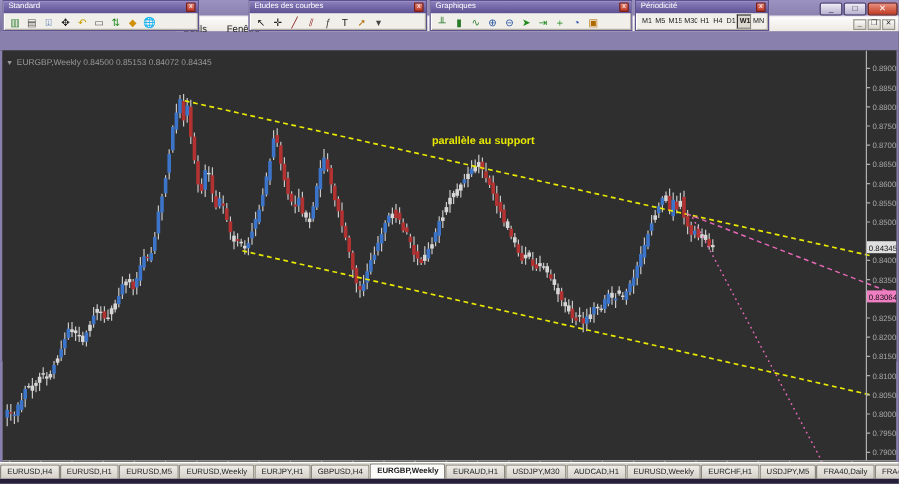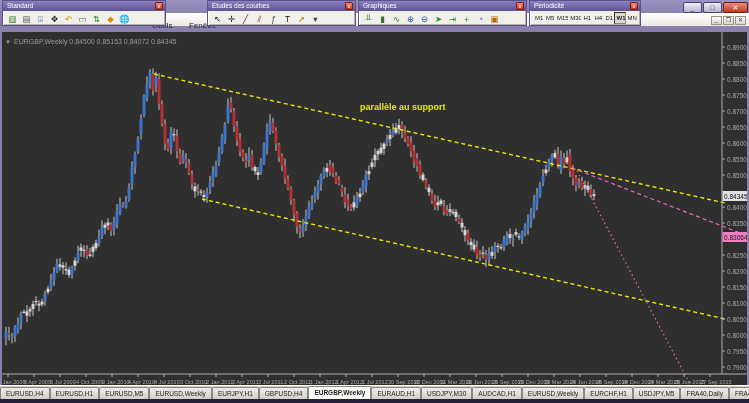--- a/index.html
+++ b/index.html
@@ -30,21 +30,21 @@
   .winbtns { position:absolute; top:2px; left:683px; display:flex; gap:1px; }
   .wbtn { width:19px; height:11px; border:1px solid #4a4070; border-radius:2px;
           background:linear-gradient(180deg,#efedf5,#b9b2d0); color:#2a2450;
           font-size:7px; line-height:9px; text-align:center; }
   .wbtn.close { width:25px; background:linear-gradient(180deg,#e9907f,#c03a22); color:#fff; border-color:#701b0c;}
   .mdibtns { position:absolute; top:16px; left:711px; display:flex; gap:1px; }
   .mbtn { width:11px; height:9px; border:1px solid #9a968c; background:linear-gradient(180deg,#fcfcfb,#d8d5cc);
           font-size:6px; line-height:7px; text-align:center; color:#333; }
 
   
-  .chartwrap { position:absolute; left:0; top:32px; width:749px; height:259px;
+  .chartwrap { position:absolute; left:0; top:42px; width:749px; height:259px;
                background:#2f2f2f; border-left:2px solid #8a80ad; border-right:2px solid #8a80ad; }
   svg text { font-family:"Liberation Sans", sans-serif; }
 
   
   .tabbar { position:absolute; left:0; top:385px; width:749px; height:14px; background:#d4d0c8;
             border-top:1px solid #fff; display:flex; align-items:stretch; overflow:hidden; }
   .tab { font-size:6.5px; line-height:12px; color:#222; padding:0 5px; border:1px solid #8a877e;
          border-bottom:none; background:linear-gradient(180deg,#efede8,#d4d0c8);
          white-space:nowrap; margin-top:1px; border-radius:2px 2px 0 0; }
   .tab.active { background:#fbfbfa; font-weight:bold; margin-top:0; }

